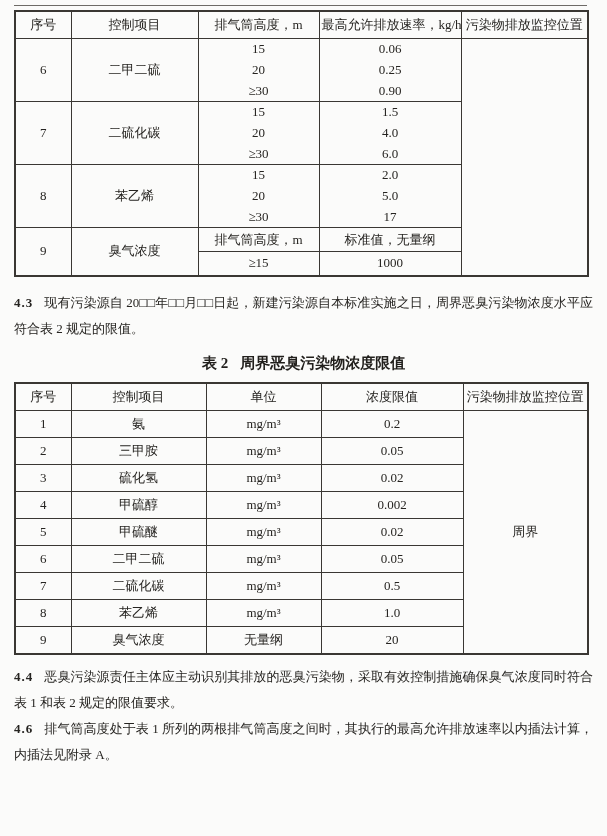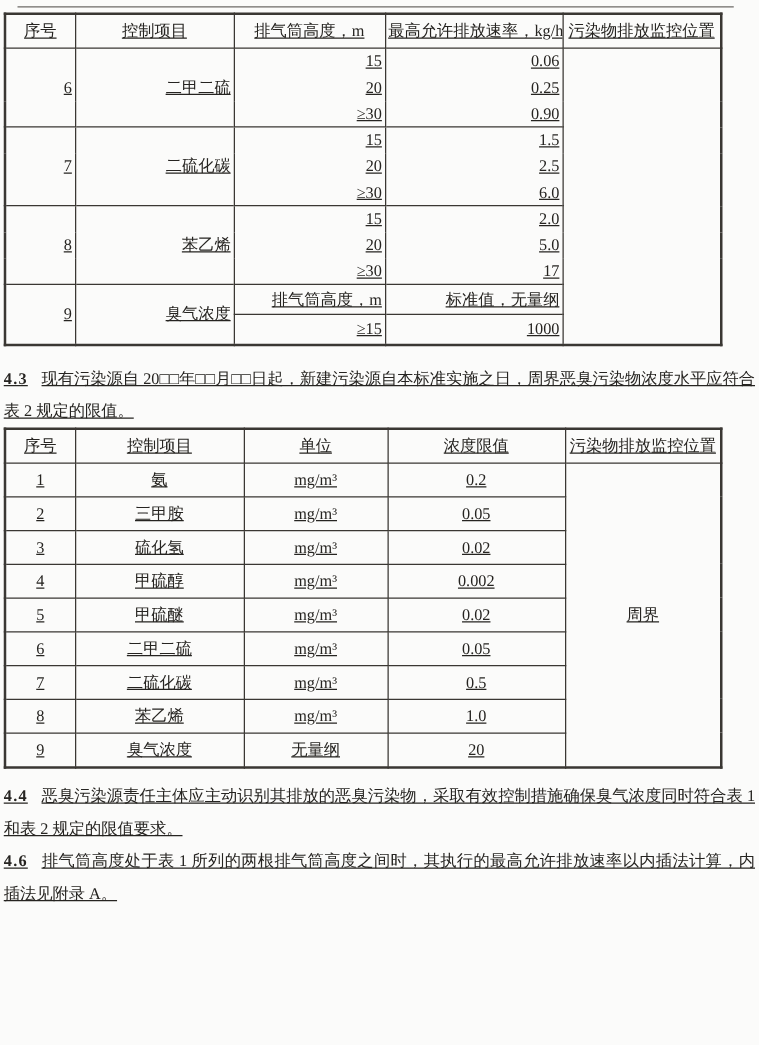--- a/index.html
+++ b/index.html
@@ -4,38 +4,38 @@
 <style>
   html, body { margin: 0; padding: 0; }
   body {
     width: 607px; height: 836px;
     background: #fbfbfa;
     font-family: "Liberation Serif", "DejaVu Serif", serif;
     color: #262421;
     position: relative;
     overflow: hidden;
   }
-  .page { position: absolute; inset: 0; padding: 0 3px; box-sizing: border-box; text-decoration: underline; }
+  .page { position: absolute; inset: 0; padding: 0 14px; box-sizing: border-box; }
   .top-rule {
     position: absolute; top: 5px; left: 14px; width: 573px; height: 1px;
     background: #6e6b67;
   }
   table {
     border-collapse: collapse; table-layout: fixed;
     width: 573px; border: 2px solid #3a3733;
   }
   #table1 { margin-top: 10px; }
   th, td {
     text-align: center; vertical-align: middle;
     padding: 0 2px; font-weight: normal;
     font-size: 13px; color: #262421;
     overflow: hidden; white-space: nowrap;
   }
   th { height: 26px; border: 1px solid #3a3733; }
-  #table1 td { border-left: 1px solid #3a3733; border-right: 1px solid #3a3733; text-align: right; }
+  #table1 td { border-left: 1px solid #3a3733; border-right: 1px solid #3a3733; }
   #table1 tr { height: 21px; }
   #table1 tr.sub9 { height: 24px; }
   #table1 td.bt { border-top: 1px solid #3a3733; }
   #table2 td { border: 1px solid #3a3733; height: 26px; }
   #table2 { margin-top: 0; }
   .para {
     font-size: 13px; line-height: 26px; margin: 0;
     text-align: justify; color: #262421;
   }
   .para .pnum { font-weight: bold; margin-right: 11px; letter-spacing: 1px; }
@@ -88,21 +88,21 @@
           <td>0.90</td>
         </tr>
         <tr>
           <td rowspan="3" class="bt">7</td>
           <td rowspan="3" class="bt">二硫化碳</td>
           <td class="bt">15</td>
           <td class="bt">1.5</td>
         </tr>
         <tr>
           <td>20</td>
-          <td>2.5</td>
+          <td>4.0</td>
         </tr>
         <tr>
           <td>≥30</td>
           <td>6.0</td>
         </tr>
         <tr>
           <td rowspan="3" class="bt">8</td>
           <td rowspan="3" class="bt">苯乙烯</td>
           <td class="bt">15</td>
           <td class="bt">2.0</td>
@@ -123,20 +123,21 @@
         </tr>
         <tr class="sub9">
           <td class="bt">≥15</td>
           <td class="bt">1000</td>
         </tr>
       </tbody>
   </table>
 
   <p class="para" id="p43"><span class="pnum">4.3</span><span>现有污染源自 20□□年□□月□□日起，新建污染源自本标准实施之日，周界恶臭污染物浓度水平应符合表 2 规定的限值。</span></p>
 
+  <div class="tbl-caption"><span class="cap-label">表 2</span><span>周界恶臭污染物浓度限值</span></div>
 
   <table id="table2">
     <colgroup>
       <col style="width:56px">
         <col style="width:135px">
         <col style="width:115px">
         <col style="width:142px">
         <col style="width:125px">
     </colgroup>
     <thead>

